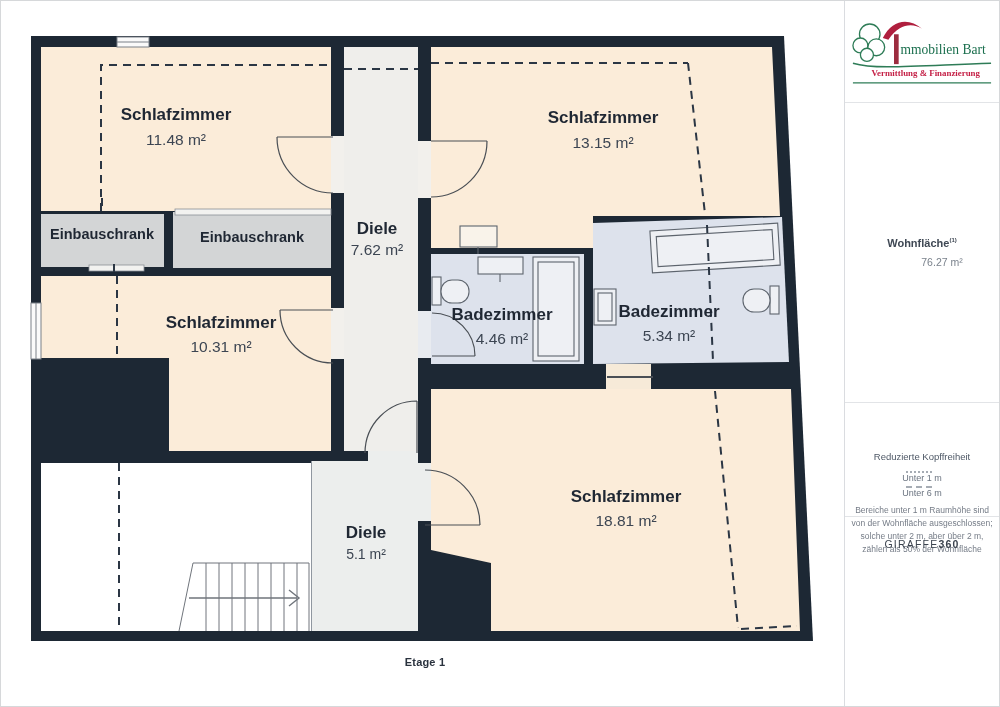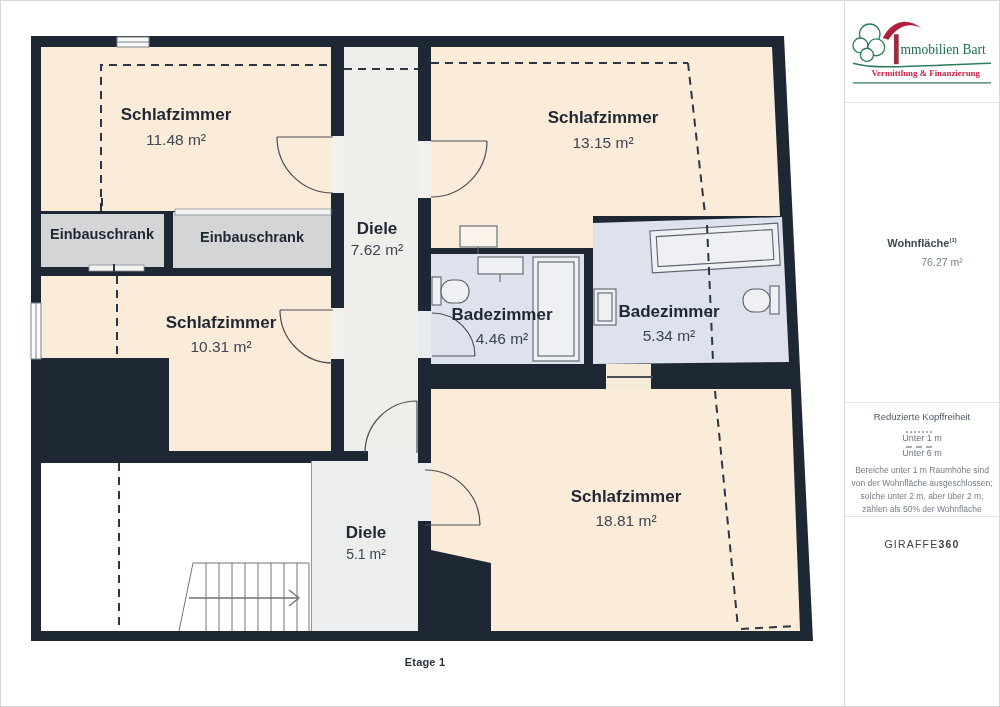--- a/index.html
+++ b/index.html
@@ -17,21 +17,21 @@
   
   .sidebar{position:absolute;left:843px;top:0;width:154px;height:705px;border-left:1px solid #dadce0;background:#fff;}
   .sec{box-sizing:border-box;border-bottom:1px solid #e2e4e7;text-align:center;color:#757c87;}
   .sec-logo{height:102px;display:flex;align-items:center;justify-content:center;}
   .sec-area{height:300px;display:flex;flex-direction:column;align-items:center;justify-content:center;gap:7px;}
   .area-title{font-size:11px;font-weight:700;color:#3f4854;}
   .area-title sup{font-size:6px;}
   .area-value{font-size:10.5px;color:#7a828c;margin-left:40px;}
   .sec-note1{height:70px;padding:9px 8px;font-size:8.5px;line-height:13px;}
   .sec-legend{height:114px;padding:8px 6px;}
-  .legend-title{font-size:9.5px;color:#4e5866;margin-bottom:7px;}
+  .legend-title{font-size:9.5px;color:#4e5866;margin-bottom:7px;margin-top:40px;}
   .legend-row{display:flex;align-items:center;justify-content:center;height:15px;flex-direction:column;}
   .sw{width:26px;height:0;margin-right:7px;}
   .sw-dotted{border-top:2px dotted #a6acb4;}
   .sw-dashed{border-top:2px dashed #a6acb4;}
   .legend-label{font-size:9px;color:#6b7480;}
   .legend-note{font-size:8.5px;line-height:13px;margin-top:5px;}
   .sec-bottom{height:117px;border-bottom:none;padding:11px 8px;font-size:8.5px;line-height:13.5px;}
   .brand{margin-top:10px;color:#3b434e;font-size:10.5px;letter-spacing:1.2px;}
   .brand .b360{font-weight:700;}
 </style>

